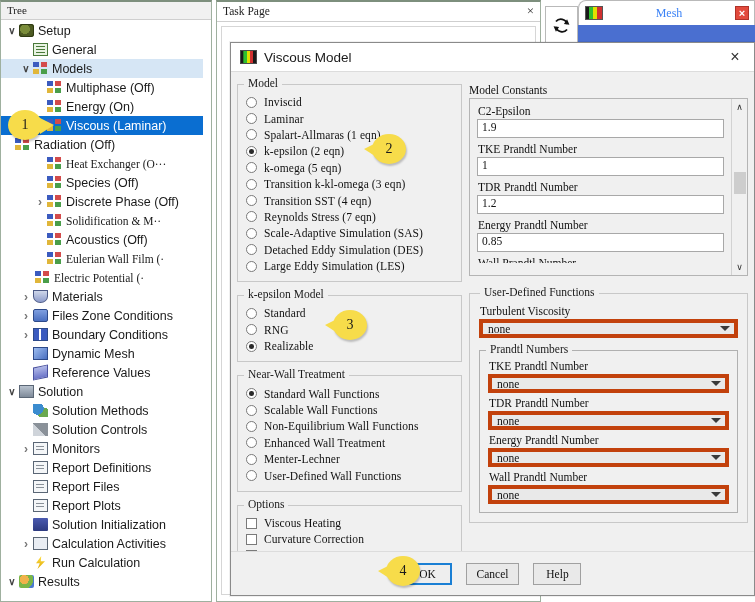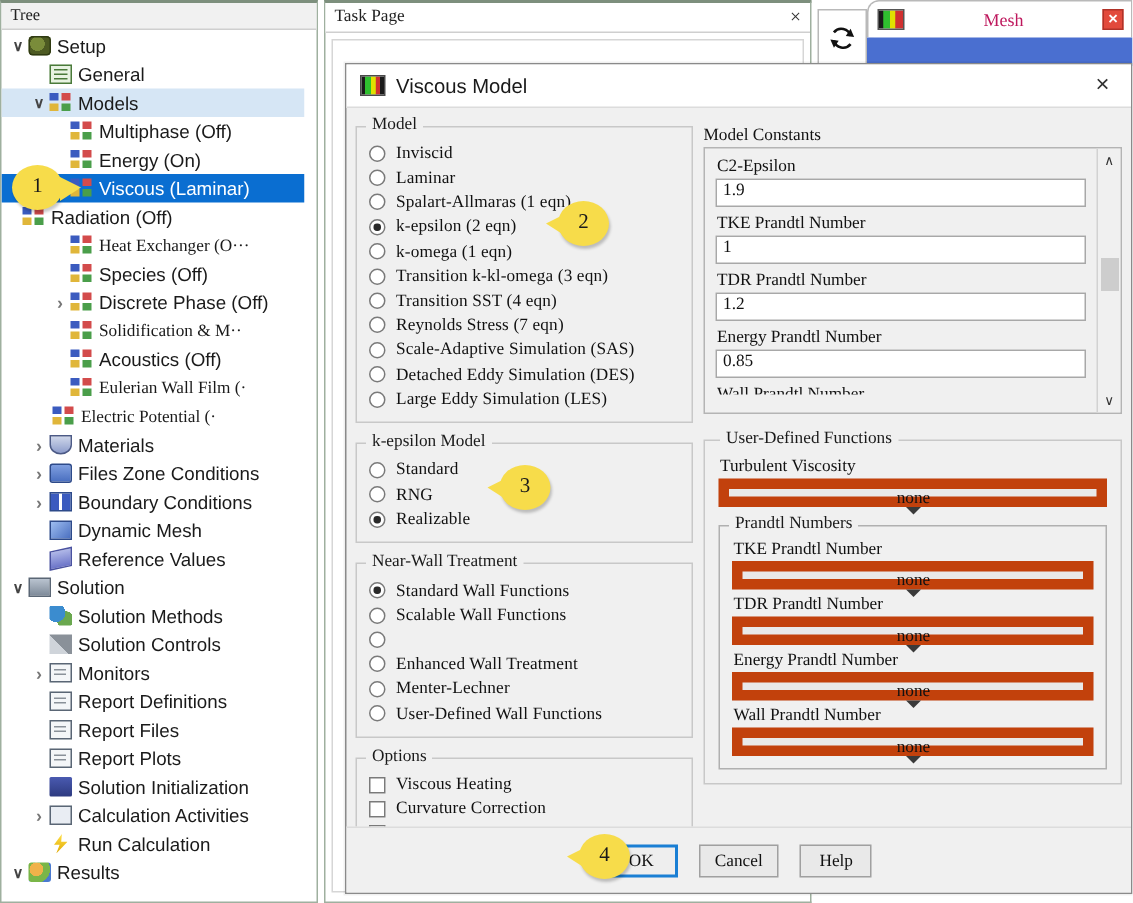--- a/index.html
+++ b/index.html
@@ -83,21 +83,21 @@
     border:1px solid #b9b9b9;display:flex;align-items:center;justify-content:center;
   }
   #gfx-tab{
     position:absolute;left:33px;top:0px;right:0;height:25px;background:#ffffff;
     border:1px solid #b9b9b9;border-bottom:none;border-radius:8px 0 0 0;
     display:flex;align-items:center;
   }
   #gfx-tabicon{width:18px;height:14px;margin-left:6px;background:
       linear-gradient(90deg,#1a1a1a 0 18%,#2fbf2f 19% 45%,#e0e000 46% 68%,#d03030 69% 100%);
       border:1px solid #555;}
-  #gfx-tablabel{flex:1;text-align:center;font-family:"Liberation Serif",serif;font-size:12px;color:#be185d;}
+  #gfx-tablabel{flex:1;text-align:center;font-family:"Liberation Serif",serif;font-size:12px;color:#3b82f6;}
   #gfx-close{
     width:14px;height:14px;margin-right:5px;background:#e24a3c;color:#fff;
     font-size:11px;line-height:12px;text-align:center;border:1px solid #b03228;font-weight:bold;
   }
   #gfx-blue{position:absolute;left:33px;top:25px;right:0;height:19px;background:#4a6fd0;}
   #gfx-rest{position:absolute;left:0;top:46px;right:0;bottom:0;background:#ffffff;}
 
   
   #dialog{
     position:absolute; left:230px; top:42px; width:525px; height:554px;
@@ -139,22 +139,22 @@
   #mc-box{position:relative;border:1px solid #b4b4b4;background:#f0f0f0;height:178px;overflow:hidden;}
   #mc-inner{position:absolute;left:0;top:0;right:16px;bottom:0;padding:5px 7px 0 7px;}
   .fieldlabel{font-family:"Liberation Serif",serif;font-size:11.5px;color:#111;margin:1px 0 2px 1px;}
   .textinput{height:19px;background:#ffffff;border:1px solid #a8a8a8;
     font-family:"Liberation Serif",serif;font-size:11.5px;color:#111;padding:1px 0 0 4px;margin-bottom:5px;}
   #mc-scroll{position:absolute;right:0;top:0;width:16px;bottom:0;background:#f0f0f0;border-left:1px solid #d2d2d2;}
   .sbtn{height:16px;display:flex;align-items:center;justify-content:center;font-size:9px;color:#333;}
   #mc-thumb{position:absolute;left:2px;top:73px;width:12px;height:22px;background:#cdcdcd;}
 
   
-  .combo{height:19px;background:#e9e9e9;border:7px solid #c2410c;display:flex;align-items:center;
-    justify-content:space-between;padding:0 4px 0 5px;margin-bottom:4px;flex-direction:column;}
+  .combo{height:19px;background:#e9e9e9;border:4px solid #c2410c;display:flex;align-items:center;
+    justify-content:space-between;padding:0 4px 0 5px;margin-bottom:4px;}
   .combo .cv{font-family:"Liberation Serif",serif;font-size:11.5px;color:#111;}
   .caret{width:0;height:0;border-left:5px solid transparent;border-right:5px solid transparent;border-top:5px solid #3a3a3a;}
 
   
   .btn{min-width:48px;height:22px;background:#e9e9e9;border:1px solid #a0a0a0;
     font-family:"Liberation Serif",serif;font-size:11.5px;color:#111;
     display:flex;align-items:center;justify-content:center;padding:0 10px;}
   .btn.primary{border:2px solid #1a7fd4;background:#eeeeee;}
 
   
@@ -384,21 +384,21 @@
               <div class="row">
                 <span class="radio"></span>
                 <span class="rlabel">Spalart-Allmaras (1 eqn)</span>
               </div>
               <div class="row">
                 <span class="radio on"></span>
                 <span class="rlabel">k-epsilon (2 eqn)</span>
               </div>
               <div class="row">
                 <span class="radio"></span>
-                <span class="rlabel">k-omega (1 eqn)</span>
+                <span class="rlabel">k-omega (5 eqn)</span>
               </div>
               <div class="row">
                 <span class="radio"></span>
                 <span class="rlabel">Transition k-kl-omega (3 eqn)</span>
               </div>
               <div class="row">
                 <span class="radio"></span>
                 <span class="rlabel">Transition SST (4 eqn)</span>
               </div>
               <div class="row">
@@ -444,20 +444,21 @@
               <div class="row">
                 <span class="radio on"></span>
                 <span class="rlabel">Standard Wall Functions</span>
               </div>
               <div class="row">
                 <span class="radio"></span>
                 <span class="rlabel">Scalable Wall Functions</span>
               </div>
               <div class="row">
                 <span class="radio"></span>
+                <span class="rlabel">Non-Equilibrium Wall Functions</span>
               </div>
               <div class="row">
                 <span class="radio"></span>
                 <span class="rlabel">Enhanced Wall Treatment</span>
               </div>
               <div class="row">
                 <span class="radio"></span>
                 <span class="rlabel">Menter-Lechner</span>
               </div>
               <div class="row">

